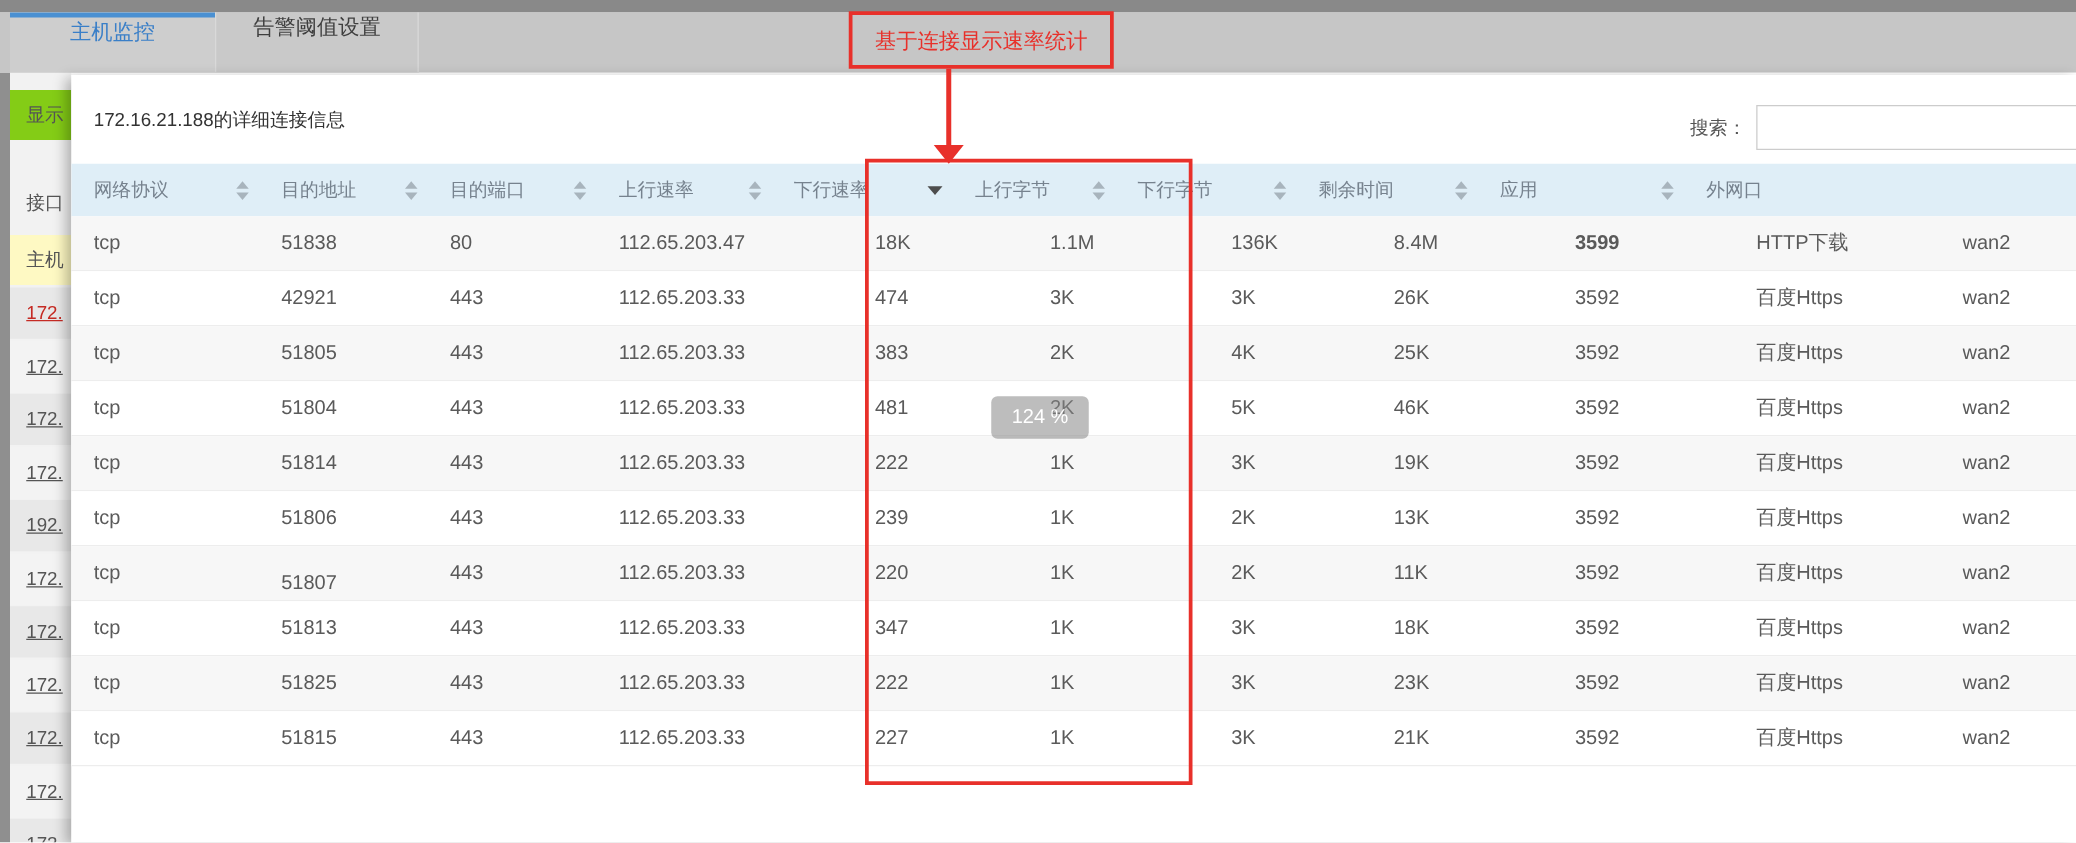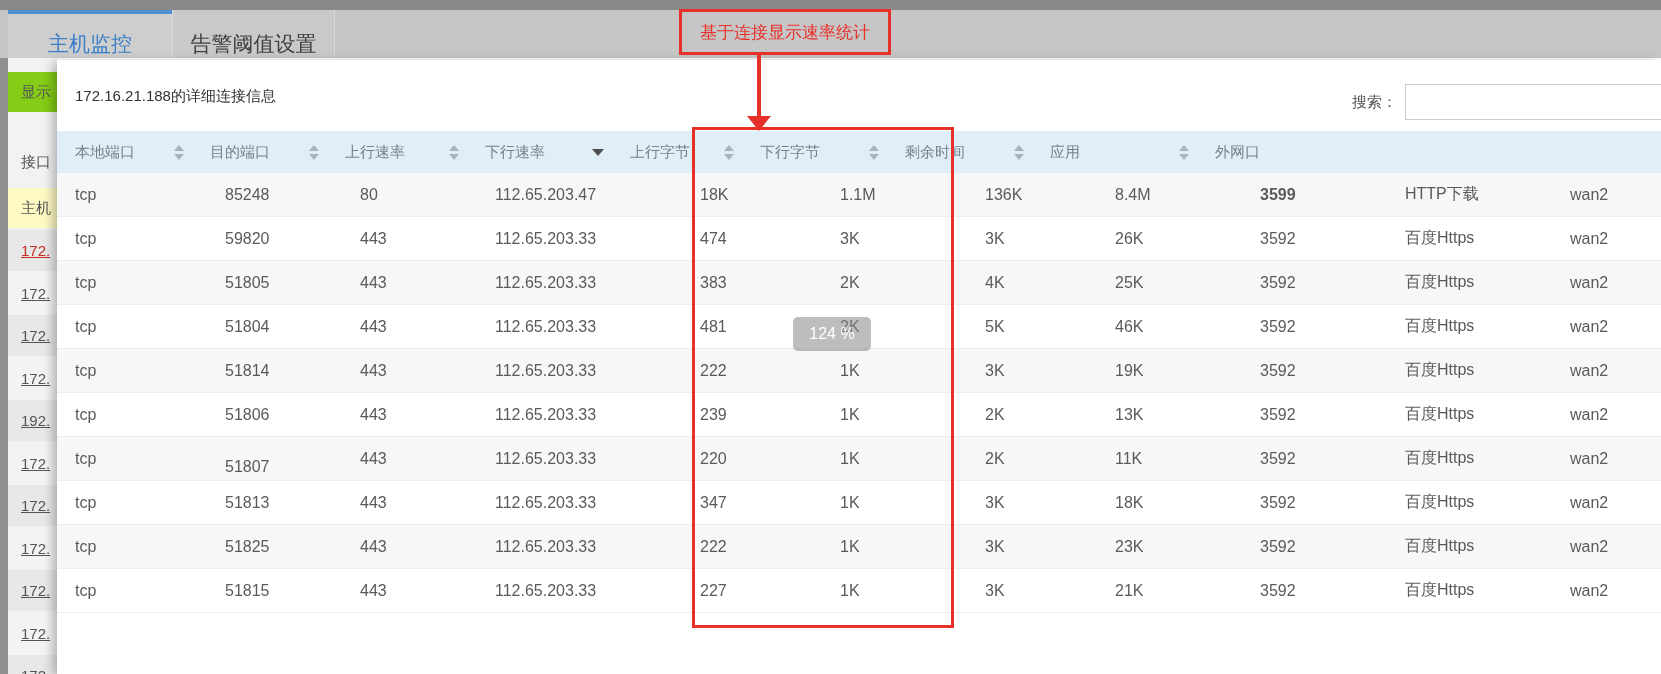--- a/index.html
+++ b/index.html
@@ -2,22 +2,22 @@
 <html><head>
 <meta charset="utf-8">
 <style>
   * { margin:0; padding:0; box-sizing:border-box; }
   html,body { width:1661px; height:674px; overflow:hidden; background:#fff;
               font-family:"Liberation Sans", sans-serif; position:relative; }
 
   
   .topstrip { position:absolute; left:0; top:0; width:1661px; height:10px; background:#898989; z-index:5; }
   .tabbar   { position:absolute; left:0; top:10px; width:1661px; height:48px; background:#c6c6c6; z-index:5; }
-  .tab { position:absolute; top:0; height:48px; display:flex; align-items:flex-end; justify-content:center;
-         font-size:21px; color:#3f3f3f; cursor:pointer; }
+  .tab { position:absolute; top:0; height:48px; display:flex; align-items:flex-start; justify-content:center;
+         font-size:17px; color:#3f3f3f; cursor:pointer; }
   .tab.active { left:8px; width:164px; background:#cecece; border-top:4px solid #4a90d2; color:#3a7fc8; }
   .tab.second { left:172px; width:163px; background:#c9c9c9;
                 border-left:1px solid #d9d9d9; border-right:1px solid #d9d9d9; }
 
   
   .leftstrip { position:absolute; left:0; top:58px; width:8px; height:616px; background:#8f8f8f; z-index:4; }
   .sidebar { position:absolute; left:8px; top:58px; width:49px; height:616px; background:#f2f2f2; z-index:4; overflow:hidden; }
   .sb-row { position:absolute; left:0; width:49px; height:40px; display:flex; align-items:center;
             padding-left:13px; font-size:15px; color:#555; white-space:nowrap; overflow:hidden; }
   .sb-display   { top:14px;  background:#84cc16; }
@@ -143,22 +143,29 @@
       </div>
     </div>
 </div>
 
 <div class="modal">
   <div class="panel-title">172.16.21.188的详细连接信息</div>
   <div class="search-label">搜索：</div>
   <input class="search-input" value="" style="">
 
   <div class="thead">
+      <div class="th" style="width: 150px;">
+        <span class="th-label">网络协议</span>
+        <span class="sort-both">
+          <i class="up"></i>
+          <i class="down"></i>
+        </span>
+      </div>
       <div class="th" style="width: 135px;">
-        <span class="th-label">本地端口</span>
+        <span class="th-label">目的地址</span>
         <span class="sort-both">
           <i class="up"></i>
           <i class="down"></i>
         </span>
       </div>
       <div class="th" style="width: 135px;">
         <span class="th-label">目的端口</span>
         <span class="sort-both">
           <i class="up"></i>
           <i class="down"></i>
@@ -203,34 +210,34 @@
           <i class="down"></i>
         </span>
       </div>
       <div class="th" style="width: 150px;">
         <span class="th-label">外网口</span>
       </div>
     </div>
   <div class="tbody">
       <div class="tr odd" style="top: 113px;">
         <div class="td" style="width: 150px;">tcp</div>
-        <div class="td" style="width: 135px;">85248</div>
+        <div class="td" style="width: 135px;">51838</div>
         <div class="td" style="width: 135px;">80</div>
         <div class="td" style="width: 205px;">112.65.203.47</div>
         <div class="td" style="width: 140px;">18K</div>
         <div class="td" style="width: 145px;">1.1M</div>
         <div class="td" style="width: 130px;">136K</div>
         <div class="td" style="width: 145px;">8.4M</div>
         <div class="td" style="width: 145px; font-weight: bold;">3599</div>
         <div class="td" style="width: 165px;">HTTP下载</div>
         <div class="td" style="width: 150px;">wan2</div>
       </div>
       <div class="tr" style="top: 157px;">
         <div class="td" style="width: 150px;">tcp</div>
-        <div class="td" style="width: 135px;">59820</div>
+        <div class="td" style="width: 135px;">42921</div>
         <div class="td" style="width: 135px;">443</div>
         <div class="td" style="width: 205px;">112.65.203.33</div>
         <div class="td" style="width: 140px;">474</div>
         <div class="td" style="width: 145px;">3K</div>
         <div class="td" style="width: 130px;">3K</div>
         <div class="td" style="width: 145px;">26K</div>
         <div class="td" style="width: 145px;">3592</div>
         <div class="td" style="width: 165px;">百度Https</div>
         <div class="td" style="width: 150px;">wan2</div>
       </div>

